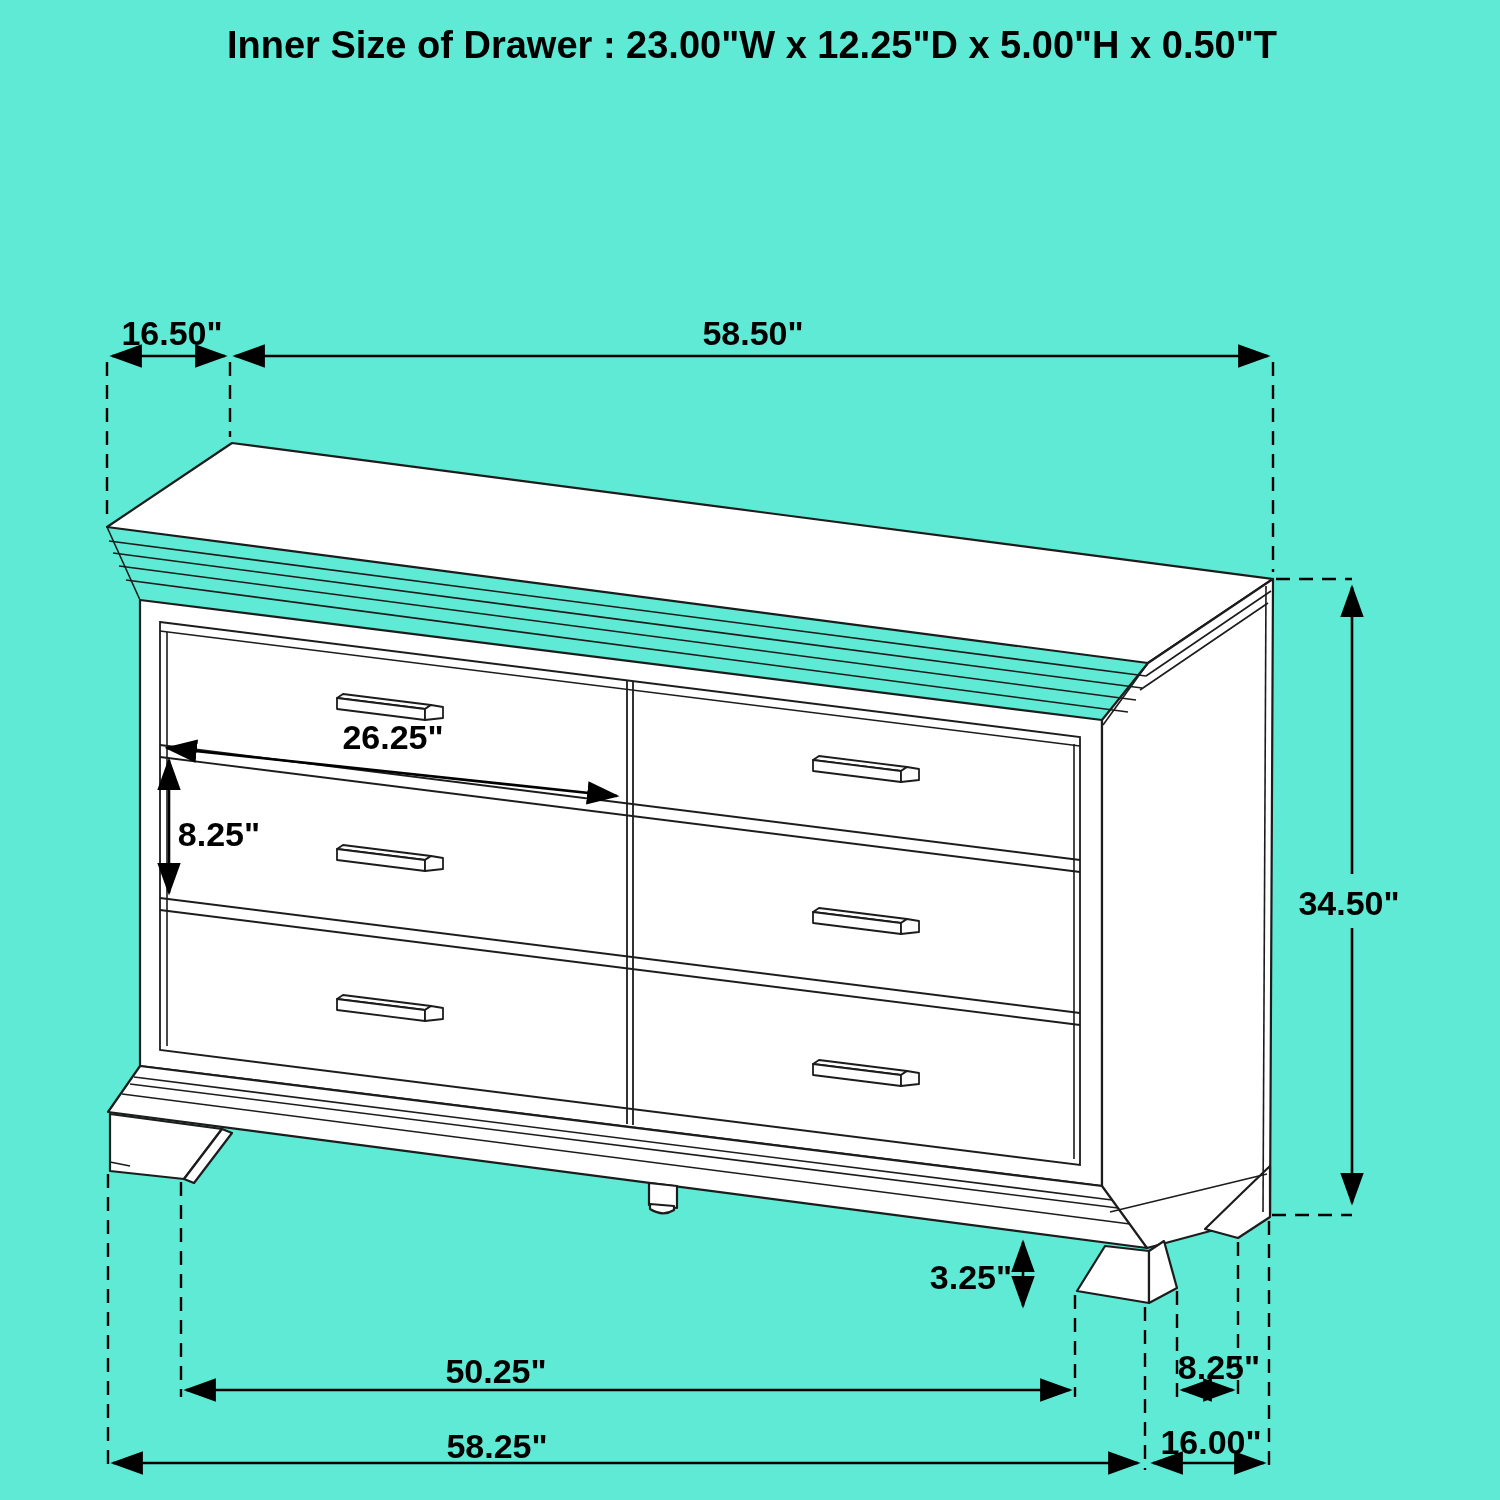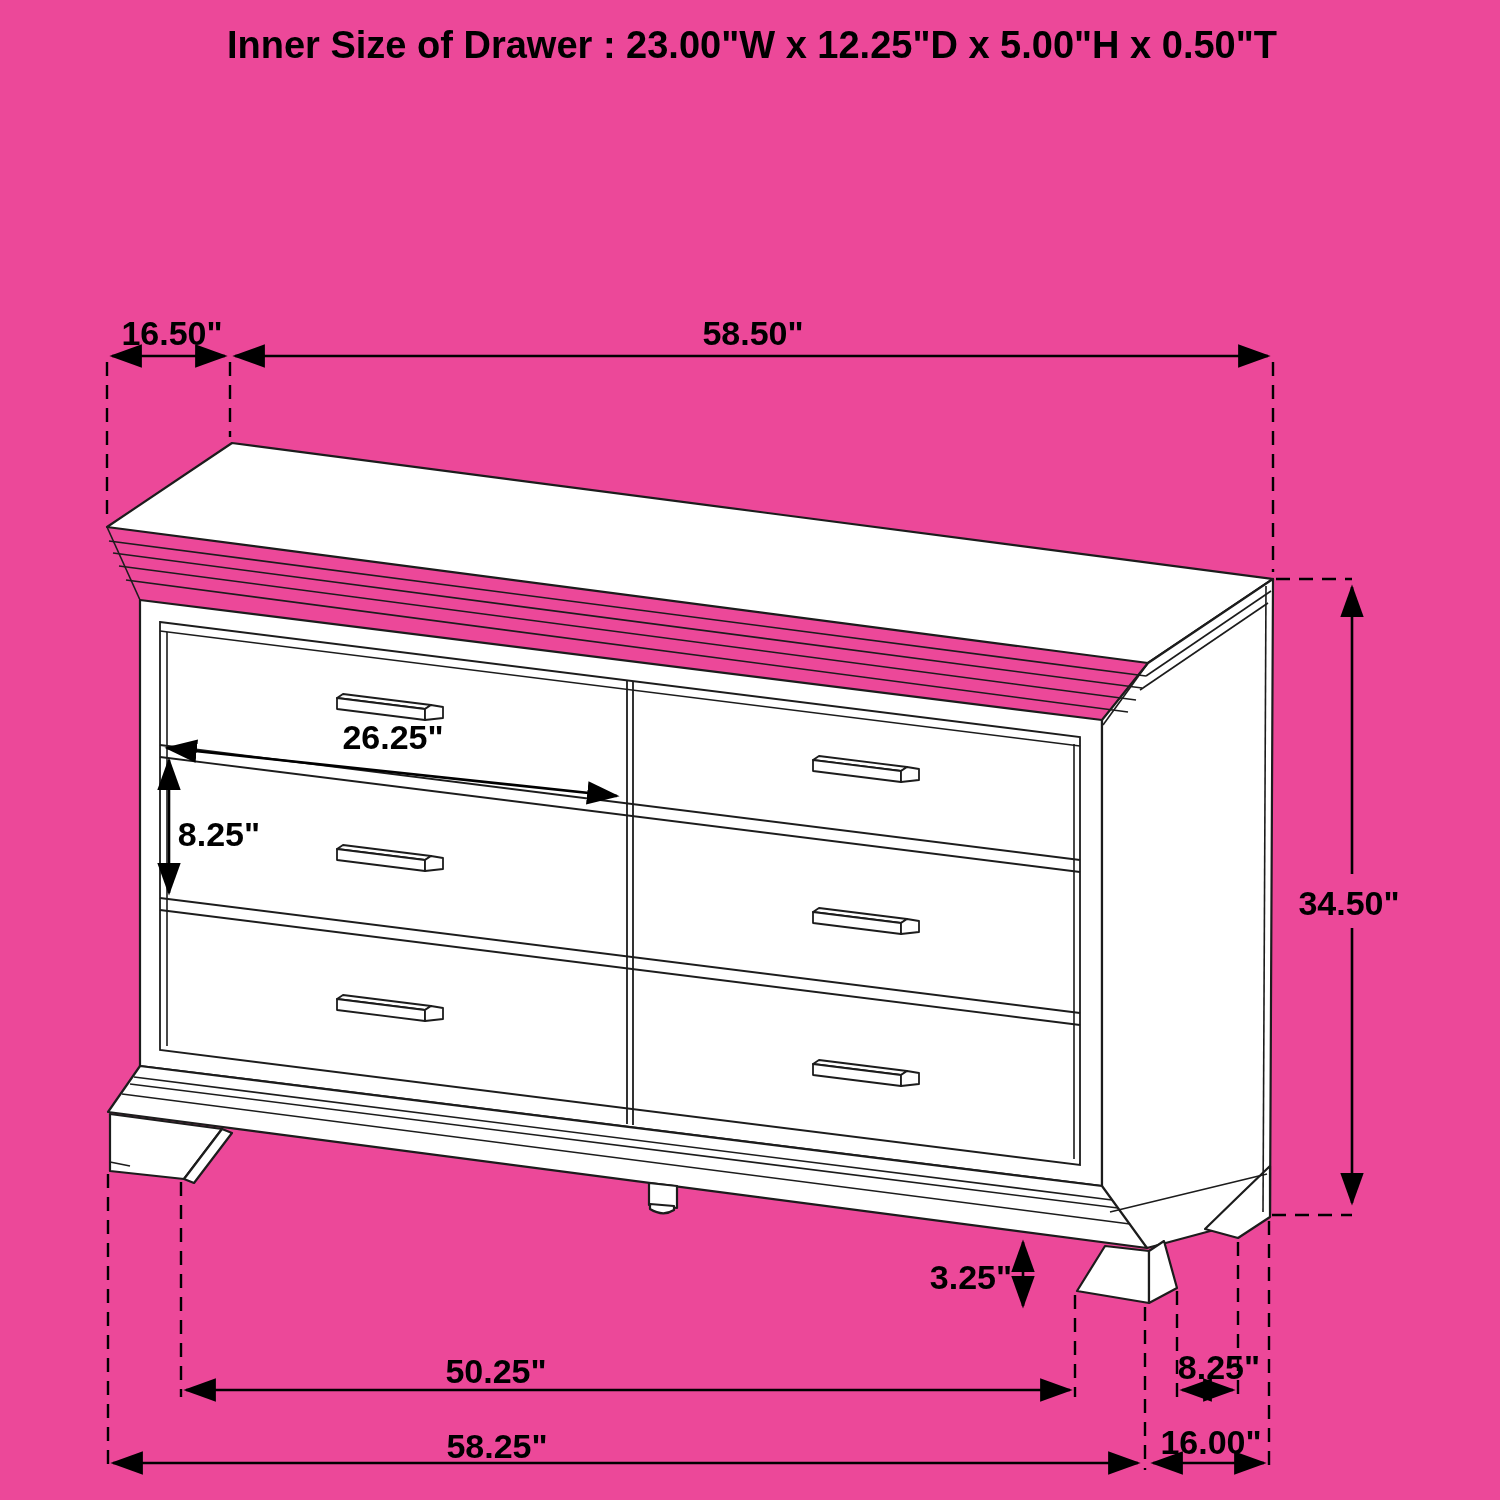--- a/index.html
+++ b/index.html
@@ -1,16 +1,16 @@
 <!DOCTYPE html>
 <html><head>
 <meta charset="utf-8">
 <style>
   html,body{margin:0;padding:0;background:#ffffff;}
-  .stage{position:relative;width:1500px;height:1500px;background:#ec4899;overflow:hidden;}
+  .stage{position:relative;width:1500px;height:1500px;background:#5eead4;overflow:hidden;}
   svg{position:absolute;left:0;top:0;}
   text{font-family:"Liberation Sans","DejaVu Sans",sans-serif;font-weight:bold;fill:#000;}
   .title-text{font-size:38px;}
   .dim-text{font-size:34px;}
   .face{stroke:#1c1c1c;stroke-width:2.2;fill:#ffffff;stroke-linejoin:round;}
   .detail{stroke:#1c1c1c;stroke-width:1.6;fill:none;}
   .rail{stroke:#1c1c1c;stroke-width:1.8;fill:none;}
   .dim{stroke:#000;stroke-width:2.6;fill:none;}
   .ext{stroke:#000;stroke-width:2.4;fill:none;stroke-dasharray:14 9;}
   .pull{stroke:#1c1c1c;stroke-width:1.8;fill:#ffffff;stroke-linejoin:round;}

